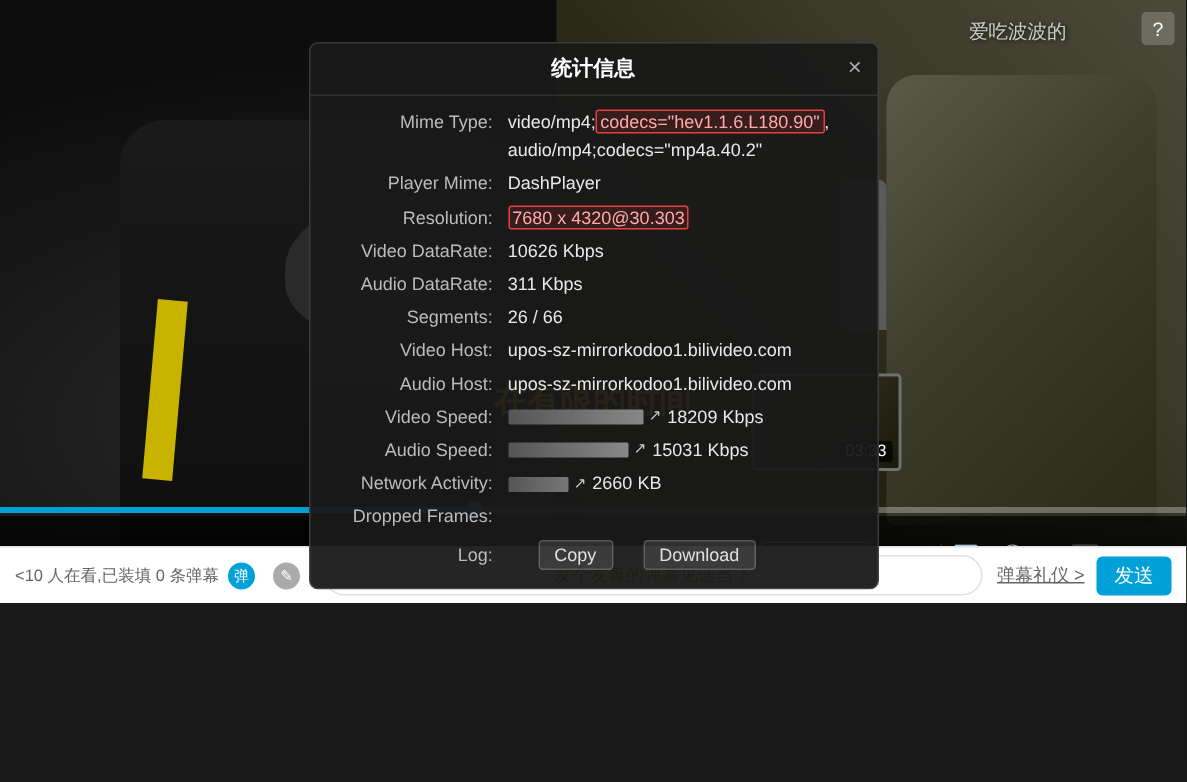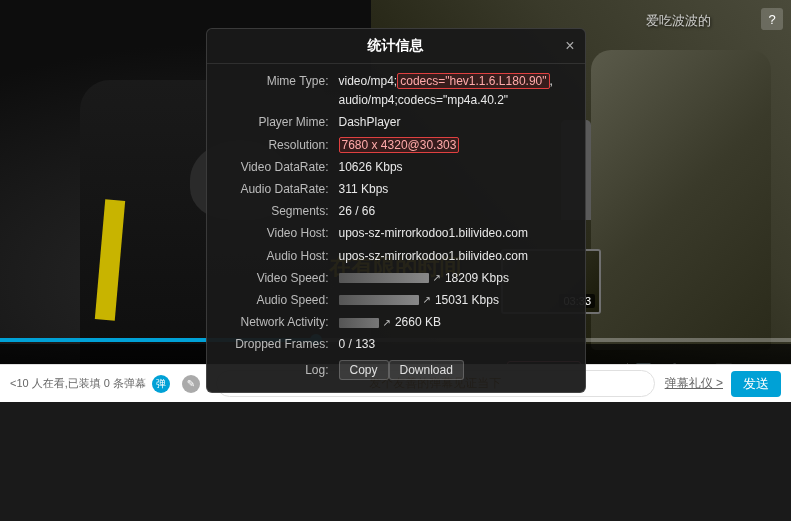--- a/index.html
+++ b/index.html
@@ -296,21 +296,21 @@
       display: flex;
       align-items: center;
       gap: 4px;
     }
 
     
     .dialog-log-row {
       display: flex;
       align-items: center;
       margin-top: 6px;
-      gap: 0;
+      gap: 20px;
     }
 
     .log-label {
       color: #bbb;
       font-size: 12px;
       width: 120px;
       text-align: right;
       padding-right: 10px;
     }
 
@@ -495,21 +495,20 @@
           <span class="speed-bar-container">
             <span style="display:inline-block; width:40px; height:10px; background:linear-gradient(to right,#555,#777); border-radius:1px; vertical-align:middle;"></span>
             <span style="font-size:10px; color:#ccc;">↗</span>
             2660 KB
           </span>
         </span>
       </div>
 
       <div class="stat-row">
         <span class="stat-label">Dropped Frames:</span>
-        <span class="stat-value">0 / 133</span>
       </div>
 
       <div class="dialog-log-row">
         <span class="log-label">Log:</span>
         <button class="log-btn">Copy</button>
         <button class="log-btn">Download</button>
       </div>
 
     </div>
   </div>

